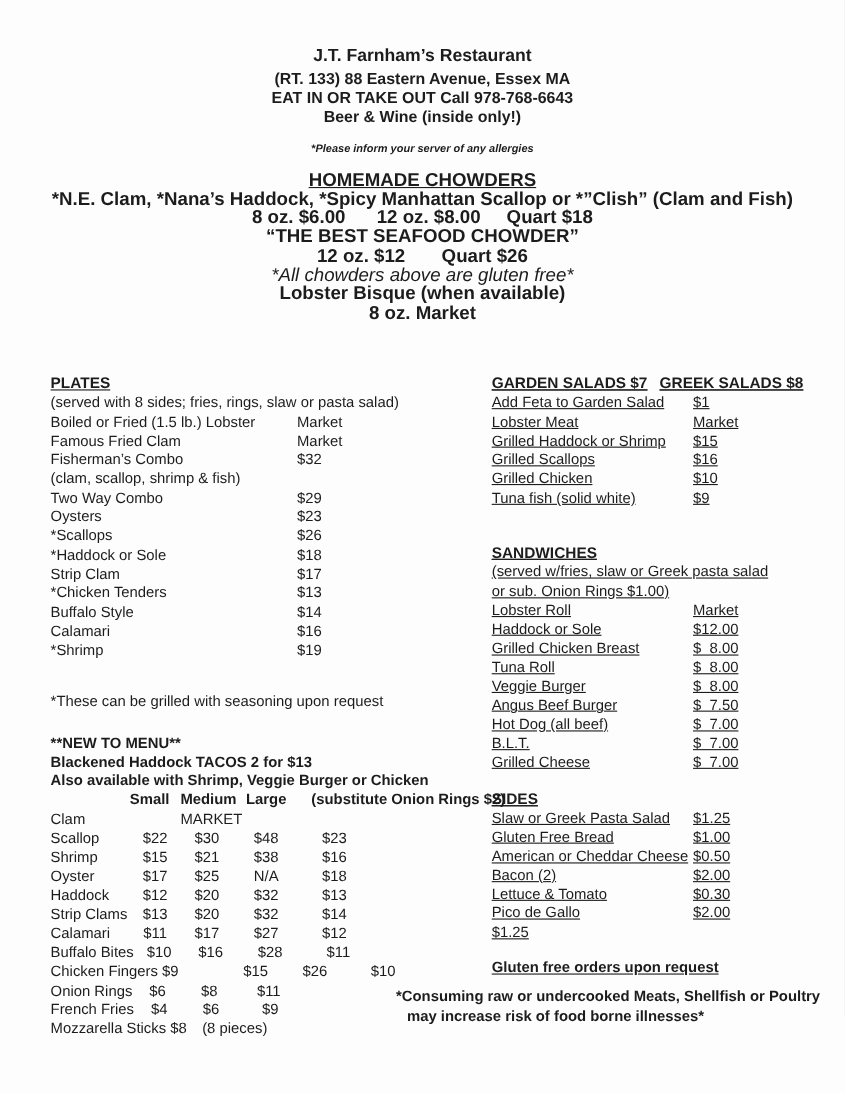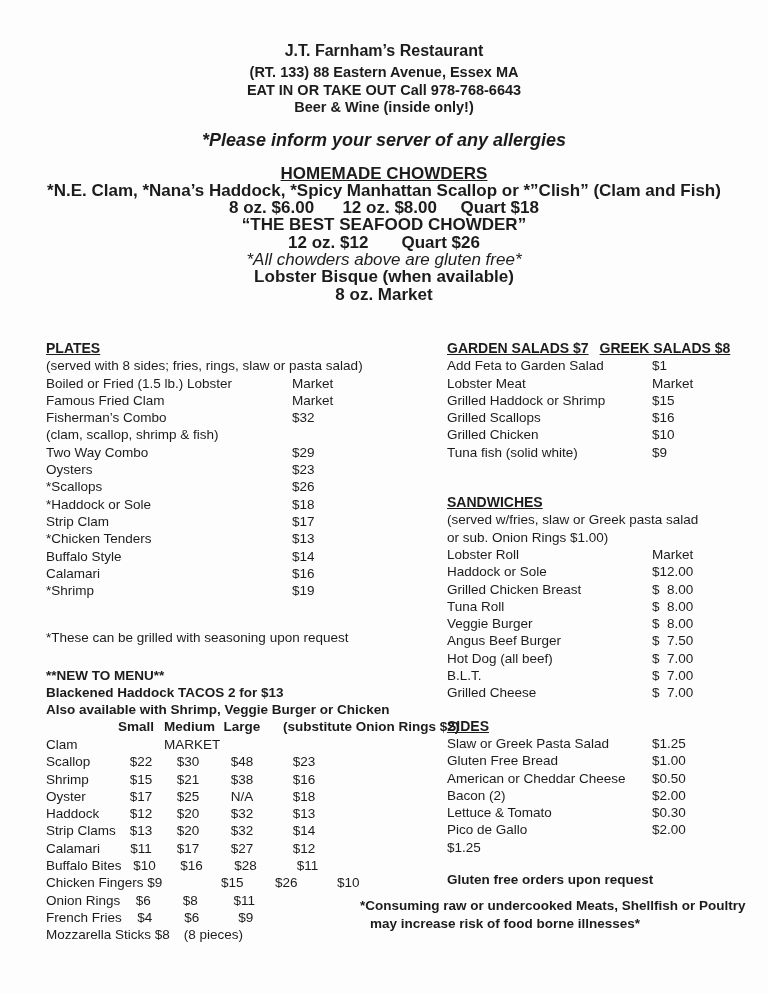--- a/index.html
+++ b/index.html
@@ -13,35 +13,35 @@
     color:#1c1c1c;
     font-size:13.5px;
     overflow:hidden;
   }
   .u { text-decoration:underline; }
 
   
   .header { padding-top:38px; text-align:center; }
   .title { font-size:16px; font-weight:bold; line-height:26px; }
   .hline { font-size:14.5px; font-weight:bold; line-height:17.5px; }
-  .allergy { margin-top:13px; font-size:18px; font-weight:bold; font-style:italic; }
+  .allergy { margin-top:13px; font-size:10px; font-weight:bold; font-style:italic; }
 
   
   .chowders { margin-top:14px; text-align:center; }
   .chowders .line { font-size:17px; font-weight:bold; line-height:17.3px; white-space:pre; }
   .chowders .head { text-decoration:underline; }
   .chowders .gf { font-weight:normal; font-style:italic; }
 
   
   .col-left  { position:absolute; left:46px;  top:336px; width:345px; padding-top:4px; }
-  .col-right { position:absolute; left:447px; top:336px; width:300px; padding-top:4px; }
+  .col-right { position:absolute; left:447px; top:336px; width:300px; padding-top:4px;text-decoration:underline; }
   .sec-head { font-weight:bold; font-size:14px; line-height:17.3px; }
   .sec-head .u { text-decoration:underline; }
   .note-line { line-height:17.3px; }
-  .row { display:flex; line-height:17.3px;gap:22px; }
+  .row { display:flex; line-height:17.3px; }
   .col-left  .row .nm { flex:0 0 224px; white-space:nowrap; }
   .col-right .row .nm { flex:0 0 183px; white-space:nowrap; }
   .row .pr { white-space:pre; }
 
   .grill-note { margin-top:30px; line-height:17.3px; }
   .new-menu { margin-top:20px; }
   .new-menu div { font-weight:bold; line-height:17.3px; }
 
   
   .tbl-titles { position:relative; height:17.3px; font-weight:bold; font-size:14px; }

